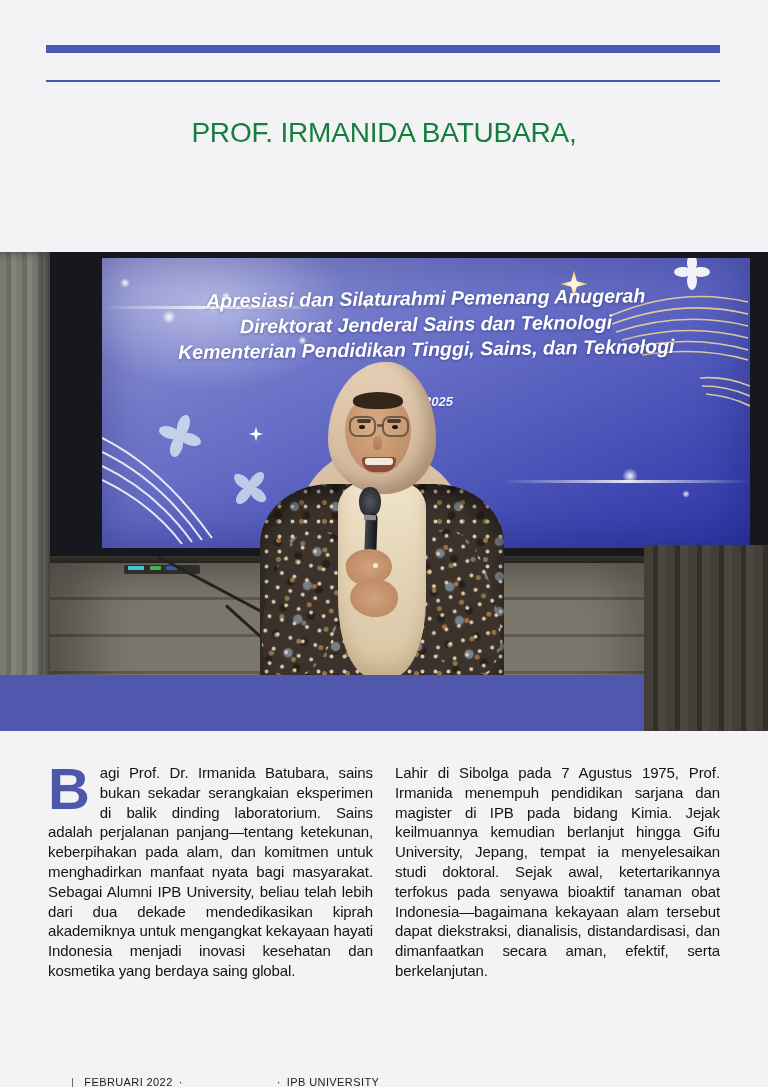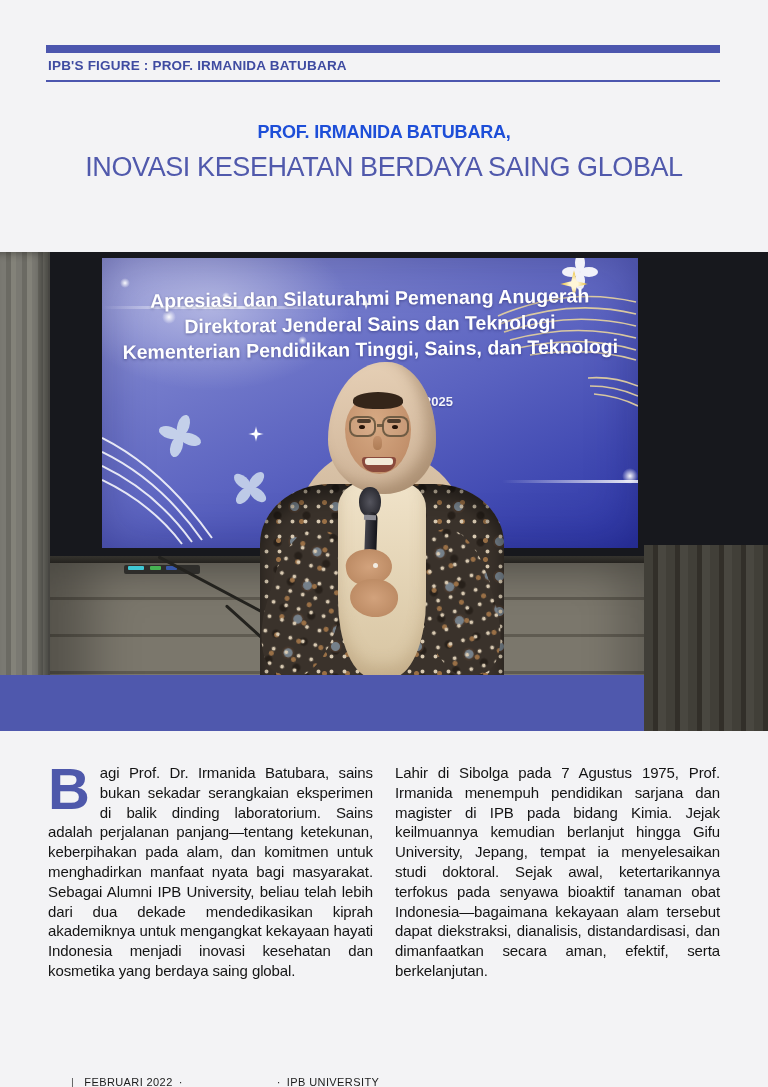--- a/index.html
+++ b/index.html
@@ -8,32 +8,32 @@
   .page { position:absolute; inset:0; background:#f3f3f5; }
 
   
   .topbar { position:absolute; left:46px; top:45px; width:674px; height:8px; background:#4c56ae; }
   .kicker { position:absolute; left:48px; top:58px; width:672px; font-size:13.5px; font-weight:bold;
             letter-spacing:.2px; color:#3f4ba1; }
   .header-rule { position:absolute; left:46px; top:80px; width:674px; height:2px; background:#4c56ae; }
 
   
   .title { position:absolute; left:0; top:116px; width:768px; text-align:center; color:#5059ac; }
-  .title .l1 { font-size:18px; font-weight:700; letter-spacing:-.2px; line-height:33px; color:#1d4ed8; }
+  .title .l1 { font-size:28px; font-weight:400; letter-spacing:-.2px; line-height:33px; color:#15803d; }
   .title .l2, .title .l3 { font-size:27px; font-weight:400; letter-spacing:-.4px; line-height:37px; }
 
   
   .photo { position:absolute; left:0; top:252px; width:768px; height:479px; overflow:hidden; background:#33312c; }
   .pillar { position:absolute; left:0; top:0; width:50px; height:479px;
             background:repeating-linear-gradient(90deg,#7a7972 0 6px,#6b6a63 6px 11px,#838279 11px 16px);
             box-shadow:inset -8px 0 10px rgba(0,0,0,.45); z-index:2; }
   .frame { position:absolute; left:46px; top:0; width:722px; height:312px; background:#17181d; z-index:1; }
-  .screen { position:absolute; left:102px; top:6px; width:536px; height:290px; overflow:hidden;
+  .screen { position:absolute; left:102px; top:6px; width:648px; height:290px; overflow:hidden;
             background:linear-gradient(155deg,#9a9ed8 0%,#747bcb 28%,#5a62c0 55%,#4049b2 80%,#2e37a6 100%);
-            box-shadow:inset 0 0 50px rgba(10,10,80,.35); z-index:1; }
+            box-shadow:inset 0 0 50px rgba(10,10,80,.35); z-index:1;font-style:italic; }
   .screen .glow { position:absolute; left:-40px; top:-40px; width:300px; height:180px;
             background:radial-gradient(ellipse at center, rgba(255,255,255,.38), rgba(255,255,255,0) 65%); }
   .slide-text { position:absolute; left:0; right:0; top:28px; text-align:center; color:#ffffff;
             font-size:19.5px; font-weight:600; line-height:25.5px; transform:rotate(-.7deg);
             text-shadow:0 1px 3px rgba(10,10,70,.4); }
   .slide-date { position:absolute; left:265px; top:136px; color:#fff; font-size:13px; font-weight:bold;
             opacity:.92; text-shadow:0 1px 2px rgba(10,10,70,.4); }
   .streak { position:absolute; height:3px; border-radius:2px;
             background:linear-gradient(90deg,transparent,rgba(255,255,255,.85),transparent); }
   .glint { position:absolute; border-radius:50%;
@@ -121,26 +121,24 @@
             letter-spacing:.4px; display:flex; align-items:center; gap:6px; }
   .footer .b { font-weight:bold;margin-top:47px; }
   .footer .sep { color:#555; font-weight:300; margin:0 4px; }
 </style>
 </head>
 <body>
 
 <div class="page">
 
   <div class="topbar"></div>
-  <div class="kicker">IPB'S FIGURE : PROF. IRMANIDA BATUBARA</div>
   <div class="header-rule"></div>
 
   <div class="title">
     <div class="l1">PROF. IRMANIDA BATUBARA,</div>
-    <div class="l3">INOVASI KESEHATAN BERDAYA SAING GLOBAL</div>
   </div>
 
   <div class="photo">
     <div class="frame"></div>
 
     <div class="screen">
       <div class="glow"></div>
 
       <svg class="orn" style="right:0;top:0;width:200px;height:170px" viewBox="0 0 200 170">
         <g fill="none" stroke="#e8d49e" stroke-width="1.6" opacity=".9">

